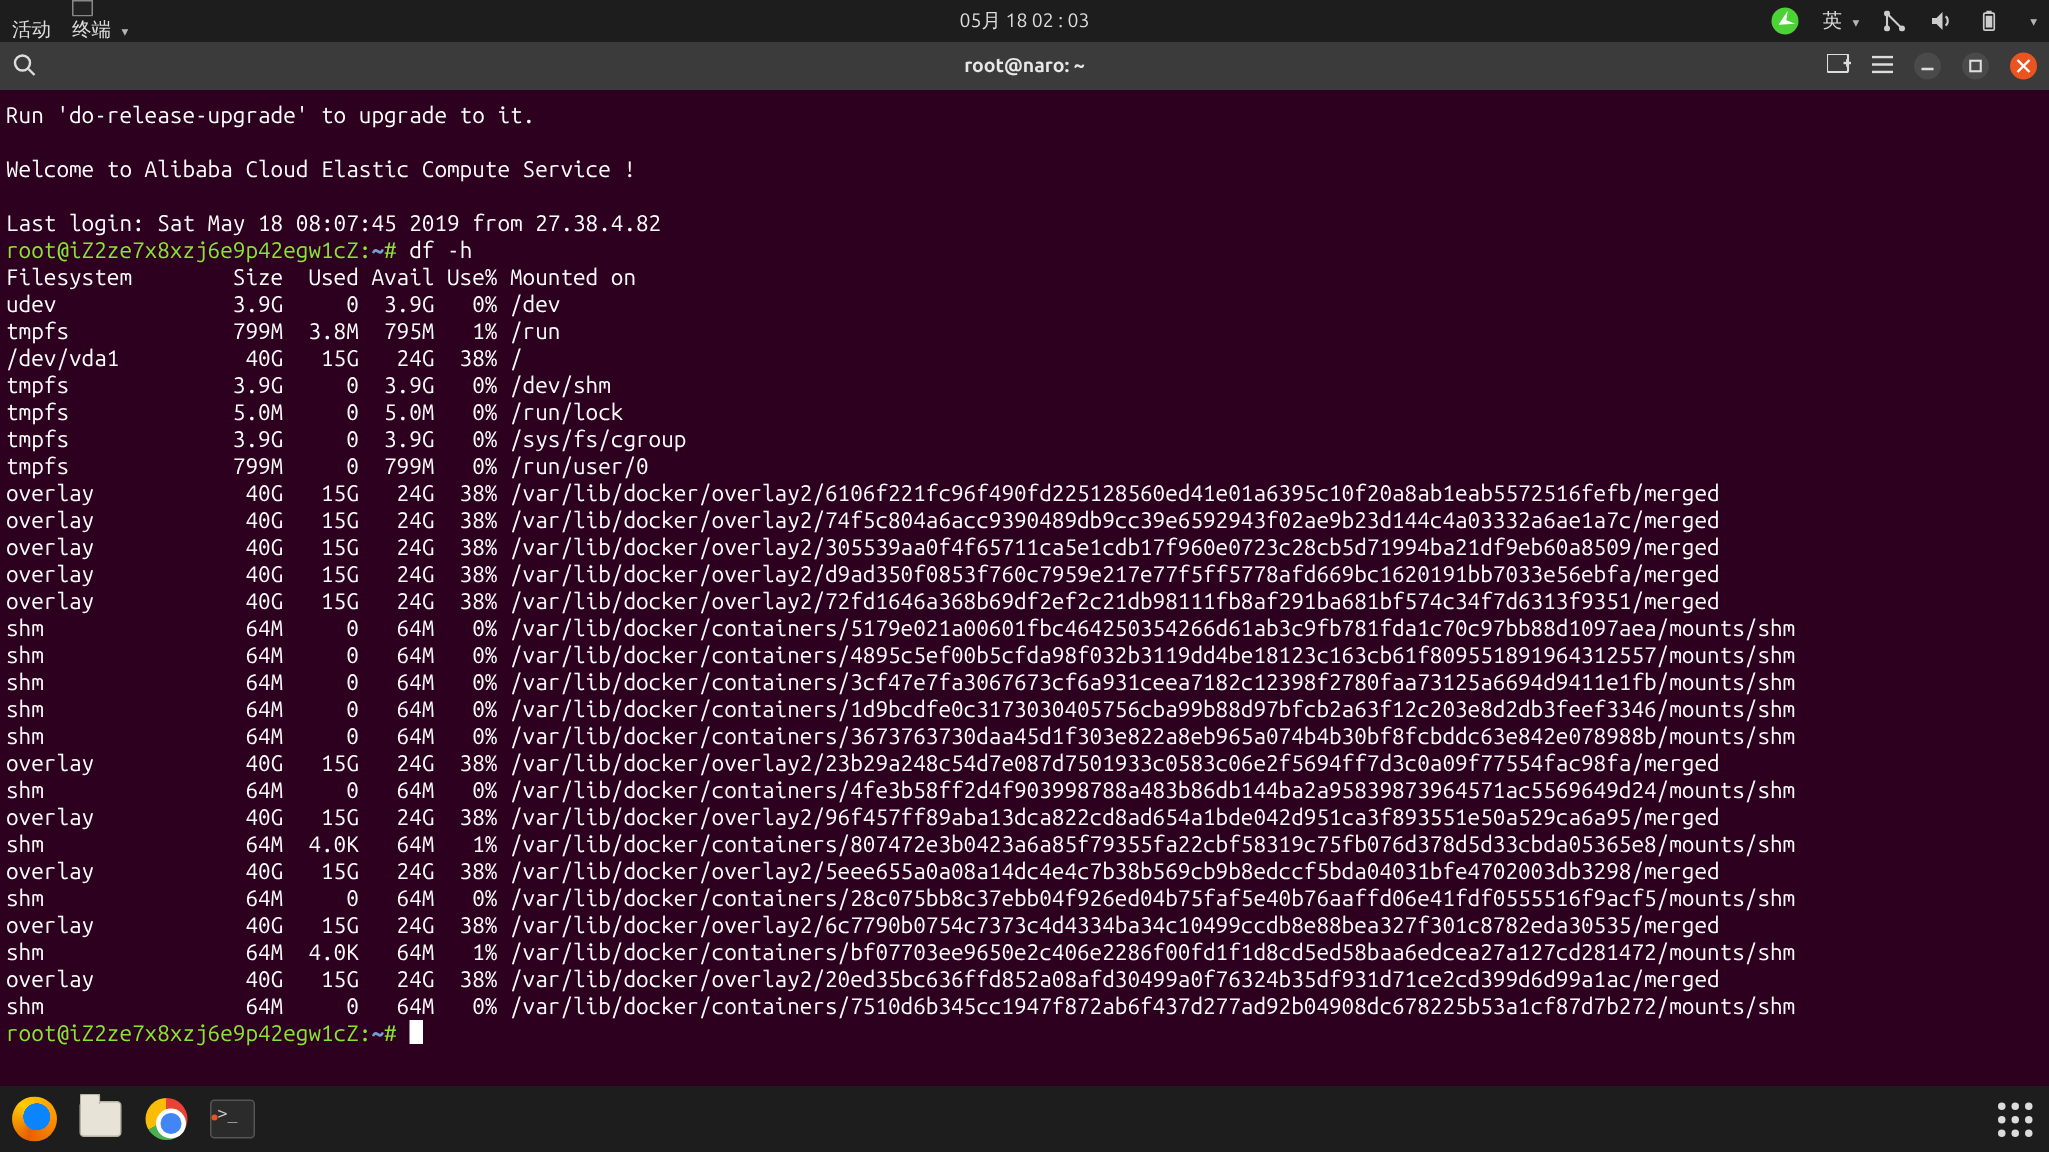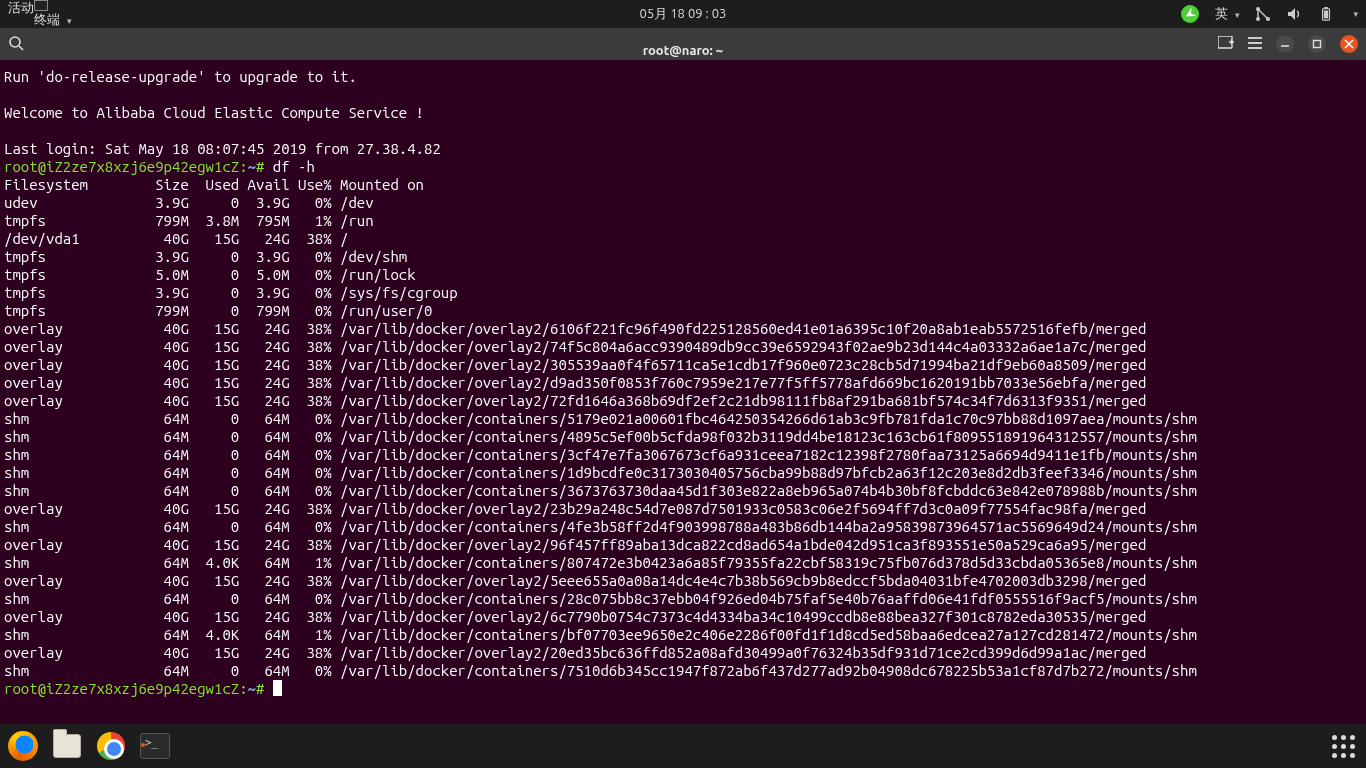--- a/index.html
+++ b/index.html
@@ -14,35 +14,35 @@
   .topbar {
     height: 28px; width: 100%;
     background: #1d1d1d;
     display: flex; align-items: center;
     color: #dcdcdc;
     font-family: "Ubuntu", sans-serif;
     font-size: 13px;
     padding: 0 8px;
     position: relative;
   }
-  .topbar .left   { display: flex; align-items: flex-start; }
+  .topbar .left   { display: flex; align-items: flex-end; gap: 14px; }
   .topbar .center { position: absolute; left: 50%; transform: translateX(-50%); }
   .topbar .right  { margin-left: auto; display: flex; align-items: center; gap: 16px; }
   .topbar .tri    { font-size: 9px; margin-left: 4px; opacity: .8; }
   .topbar svg     { display: block; }
   .send-circle {
     width: 18px; height: 18px; border-radius: 50%;
     background: #4cd137; display: flex; align-items: center; justify-content: center;
   }
   .send-circle svg { transform: rotate(-30deg); }
   
   .wintitle {
     height: 32px; width: 100%;
     background: #3b3b3b;
-    display: flex; 
+    display: flex; align-items: center;
     color: #e8e8e8;
     font-family: "Ubuntu", sans-serif;
     font-size: 13px;
     padding: 15px 8px;
     position: relative;
   }
   .wintitle .title { position: absolute; left: 50%; transform: translateX(-50%); font-weight: bold; }
   .wintitle .left  { display: flex; align-items: center; gap: 14px; }
   .wintitle .right { margin-left: auto; display: flex; align-items: center; gap: 14px; }
   .win-btn {
@@ -136,21 +136,21 @@
     <span>活动</span>
     <span>
       <svg width="14" height="12" viewBox="0 0 14 12">
           <rect x="0" y="0" width="14" height="12" rx="1" fill="#888"></rect>
           <rect x="1" y="2" width="12" height="9" fill="#222"></rect>
         </svg>
       <span>终端</span>
       <span class="tri">▾</span>
     </span>
   </div>
-  <div class="center">05月 18 09 : 03</div>
+  <div class="center">05月 18 02 : 03</div>
   <div class="right">
     <span class="send-circle">
       <svg width="10" height="10" viewBox="0 0 10 10">
           <path d="M0 5 L10 0 L6 5 L10 10 Z" fill="#fff"></path>
         </svg>
     </span>
     <span>
       <span>英</span>
       <span class="tri">▾</span>
     </span>

